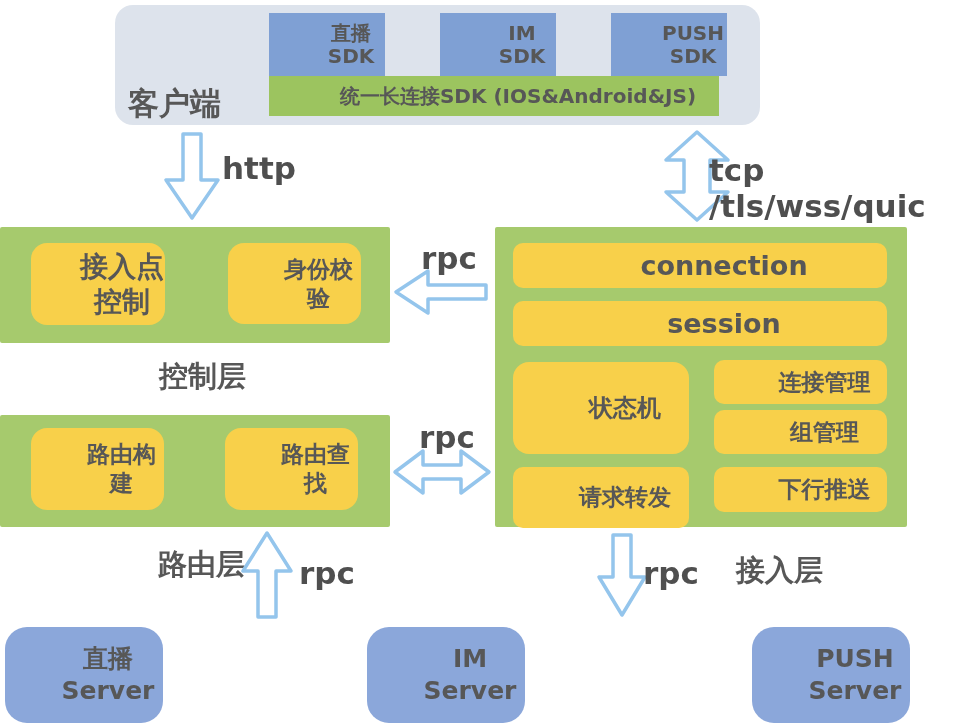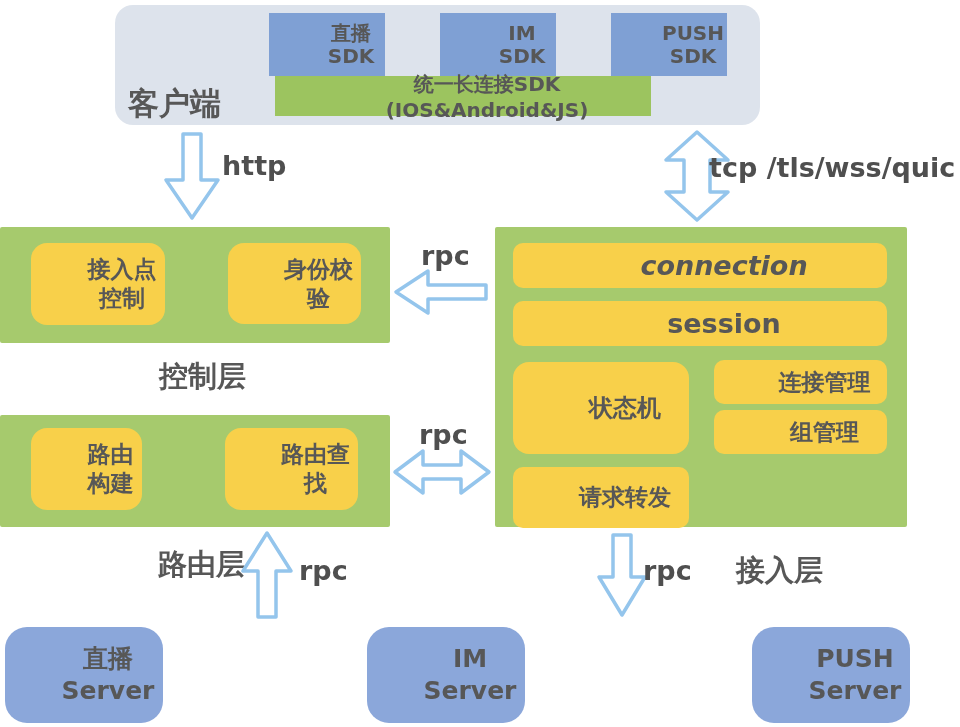--- a/index.html
+++ b/index.html
@@ -13,47 +13,47 @@
     font-family:"DejaVu Sans","Liberation Sans",sans-serif;color:var(--text-dark);
   }
   .abs{position:absolute;box-sizing:border-box;}
   .pre{white-space:pre-line;}
   .center{display:flex;align-items:center;justify-content:center;text-align:center;padding-left:48px;}
 
   .client-panel{left:115px;top:5px;width:645px;height:120px;background:var(--client-bg);border-radius:18px;}
   .client-label{left:128px;top:42px;font-size:31px;font-weight:bold;margin-top:41px;}
   .sdk-box{top:13px;width:116px;height:63px;background:var(--sdk-blue);font-size:20px;font-weight:bold;line-height:1.15;}
   .sdk-1{left:269px;} .sdk-2{left:440px;} .sdk-3{left:611px;}
-  .unified-bar{left:269px;top:76px;width:376px;height:40px;background:var(--bar-green);font-size:20px;font-weight:bold;margin-left:6px;}
+  .unified-bar{left:269px;top:76px;width:450px;height:40px;background:var(--bar-green);font-size:20px;font-weight:bold;}
 
   .green-panel{background:var(--panel-green);border-radius:2px;}
   .control-panel{left:0;top:227px;width:390px;height:116px;}
   .routing-panel{left:0;top:415px;width:390px;height:112px;}
   .access-panel{left:495px;top:227px;width:412px;height:300px;}
 
   .ybox{background:var(--module-yellow);font-weight:bold;line-height:1.25;}
   .r16{border-radius:16px;} .r10{border-radius:10px;}
-  .m-accesspoint{left:31px;top:243px;width:134px;height:82px;font-size:23px;}
+  .m-accesspoint{left:31px;top:243px;width:134px;height:82px;font-size:28px;}
   .m-identity{left:228px;top:243px;width:133px;height:81px;font-size:23px;}
-  .m-routebuild{left:31px;top:428px;width:111px;height:82px;font-size:23px;}
+  .m-routebuild{left:31px;top:428px;width:133px;height:82px;font-size:23px;}
   .m-routefind{left:225px;top:428px;width:133px;height:82px;font-size:23px;}
-  .m-connection{left:513px;top:243px;width:374px;height:45px;font-size:27px;font-style:italic;}
+  .m-connection{left:513px;top:243px;width:374px;height:45px;font-size:27px;}
   .m-session{left:513px;top:301px;width:374px;height:45px;font-size:27px;}
   .m-state{left:513px;top:362px;width:176px;height:92px;font-size:24px;}
   .m-connmgmt{left:714px;top:360px;width:173px;height:44px;font-size:23px;}
   .m-groupmgmt{left:714px;top:410px;width:173px;height:44px;font-size:23px;text-align:center;}
   .m-reqfwd{left:513px;top:467px;width:176px;height:61px;font-size:23px;}
   .m-downpush{left:714px;top:467px;width:173px;height:45px;font-size:23px;}
 
   .layer-label{font-size:29px;font-weight:bold;margin-left:8px;}
   .lbl-control{left:151px;top:357px;}
   .lbl-routing{left:150px;top:545px;}
   .lbl-access{left:728px;top:551px;}
 
-  .arrow-label{font-size:27px;font-weight:bold;color:#4f4f4f;}
+  .arrow-label{font-size:31px;font-weight:bold;color:#4f4f4f;}
   .lbl-http{left:222px;top:150px;}
   .lbl-tcp{left:709px;top:152px;}
   .lbl-rpc-left{left:421px;top:240px;}
   .lbl-rpc-mid{left:419px;top:419px;}
   .lbl-rpc-up{left:299px;top:555px;}
   .lbl-rpc-down{left:643px;top:555px;}
 
   .server-box{top:627px;width:158px;height:96px;background:var(--server-blue);border-radius:22px;font-size:25px;font-weight:bold;line-height:1.3;}
   .srv-1{left:5px;} .srv-2{left:367px;} .srv-3{left:752px;}
 
@@ -106,20 +106,21 @@
   </svg>
   <div class="abs arrow-label lbl-rpc-mid">rpc</div>
 
   <div class="abs green-panel access-panel"></div>
   <div class="abs ybox r10 m-connection center">connection</div>
   <div class="abs ybox r10 m-session center">session</div>
   <div class="abs ybox r16 m-state center">状态机</div>
   <div class="abs ybox r10 m-connmgmt center">连接管理</div>
   <div class="abs ybox r10 m-groupmgmt center">组管理</div>
   <div class="abs ybox r10 m-reqfwd center">请求转发</div>
+  <div class="abs ybox r10 m-downpush center">下行推送</div>
   <div class="abs layer-label lbl-access">接入层</div>
 
   <svg class="arrow" style="left:241px;top:531px;" width="52" height="88" viewBox="0 0 52 88">
     <polygon points="17,86 35,86 35,40 50,40 26,2 2,40 17,40"></polygon>
   </svg>
   <div class="abs arrow-label lbl-rpc-up">rpc</div>
 
   <svg class="arrow" style="left:597px;top:533px;" width="50" height="84" viewBox="0 0 50 84">
     <polygon points="16,2 34,2 34,44 48,44 25,82 2,44 16,44"></polygon>
   </svg>

